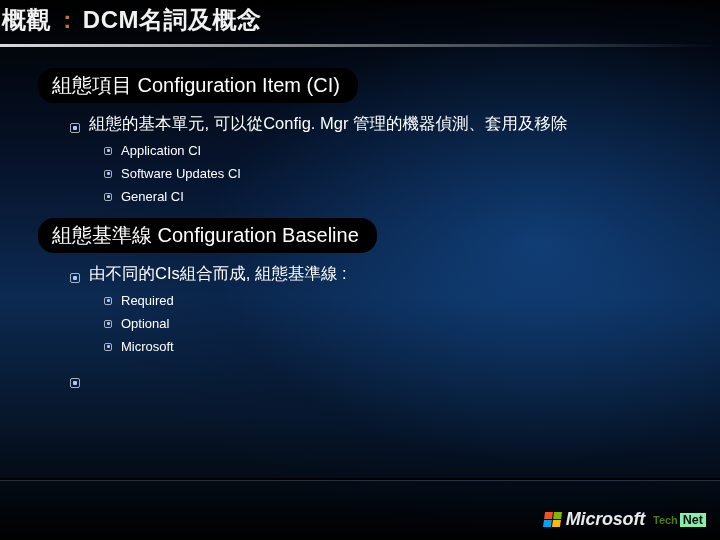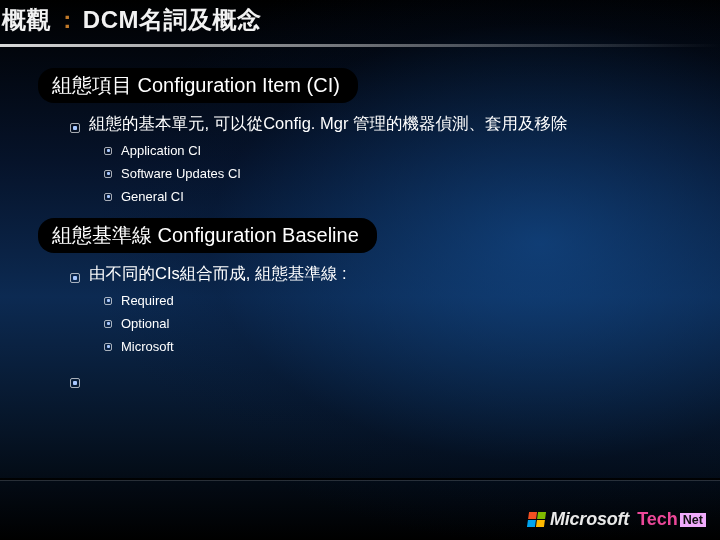--- a/index.html
+++ b/index.html
@@ -106,24 +106,24 @@
   .ms-flag span:nth-child(4){background:#ffb900}
   .ms-word {
     color: #e9e9e9;
     font-style: italic;
     font-weight: 600;
     font-size: 18px;
     letter-spacing: -0.2px;
   }
   .technet { display: flex; align-items: center; margin-left: 3px; }
   .tn-tech {
-    color: #ec4899; font-size: 18px; font-weight: 600;
+    color: #4d7c0f; font-size: 11px; font-weight: 600;
   }
   .tn-net {
-    background: #f0abfc; color: #111; font-size: 12.5px;
+    background: #86efac; color: #111; font-size: 12.5px;
     font-weight: 700; padding: 0 3px; margin-left: 2px;
     line-height: 14px;
   }
 </style>
 </head>
 <body>
 
 <div class="title">
   <span>概觀</span>
   <span class="title-accent">:</span>

